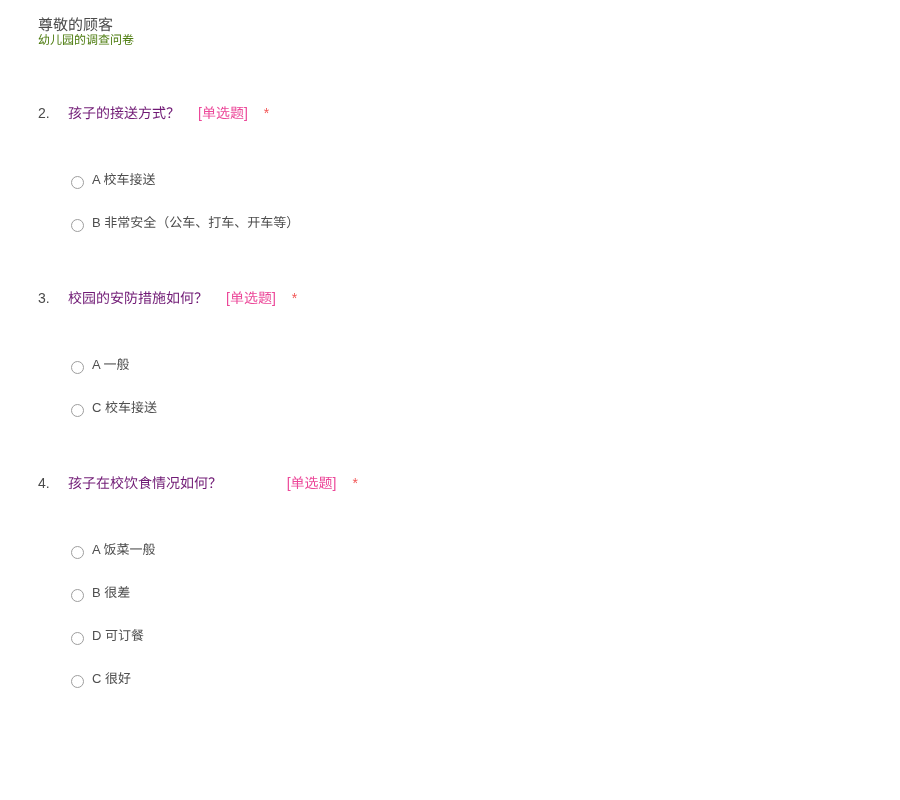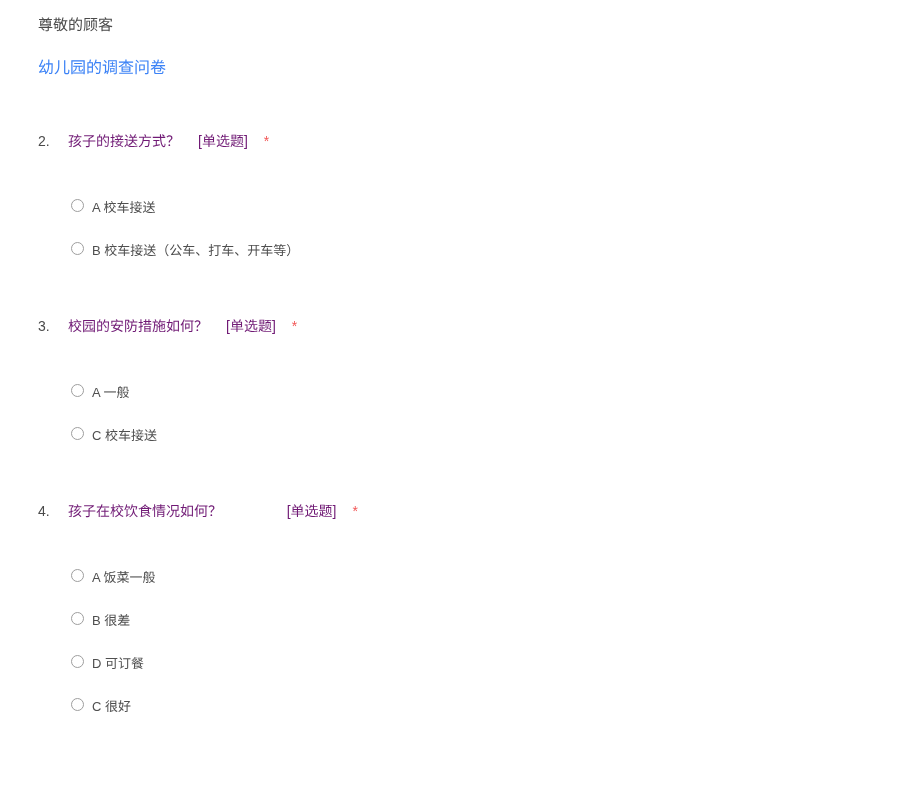--- a/index.html
+++ b/index.html
@@ -13,58 +13,57 @@
     padding: 17px 40px 0 38px;
     width: 900px; height: 800px;
   }
   .form-title {
     font-size: 15px;
     line-height: 16px;
     font-weight: 400;
     color: #4a4a4a;
   }
   .form-subtitle {
-    font-size: 16px;
+    font-size: 12px;
     line-height: 14px;
-    color: #3b82f6;
-    margin-top: 28px;
+    color: #4d7c0f;
     margin-bottom: 6px;
   }
   .question { margin-top: 57px; }
   .q-header {
     display: flex;
     align-items: baseline;
     font-size: 14px;
     line-height: 19px;
     color: #424242;
   }
   .q-number {
     flex: 0 0 30px;
     color: #4a4a4a;
   }
   .q-text {
     color: #701a75;
     white-space: pre-wrap;
   }
   .q-tag {
     margin-left: 18px;
-    color: #701a75;
+    color: #ec4899;
   }
   .q-required {
     margin-left: 16px;
     color: #f25555;
     font-size: 14px;
   }
   .options {
     margin-top: 48px;
     margin-left: 33px;
   }
   .option {
     display: flex;
-    align-items: flex-start;
+    align-items: flex-end;
     height: 18px;
     cursor: pointer;
   }
   .option + .option { margin-top: 25px; }
   .radio {
     display: inline-block;
     width: 13px; height: 13px;
     border: 1px solid #9e9e9e;
     border-radius: 50%;
     background: #ffffff;
@@ -92,21 +91,21 @@
       <span class="q-required">*</span>
     </div>
     <div class="options">
   <div class="option">
     <span class="radio"></span>
     <span class="opt-label">A 校车接送</span>
   </div>
 
   <div class="option">
     <span class="radio"></span>
-    <span class="opt-label">B 校车接送（公车、打车、开车等）</span>
+    <span class="opt-label">B 非常安全（公车、打车、开车等）</span>
   </div>
 </div>
   </div>
 
   <div class="question">
     <div class="q-header">
       <span class="q-number">3.</span>
       <span class="q-text">校园的安防措施如何？</span>
       <span class="q-tag">[单选题]</span>
       <span class="q-required">*</span>

